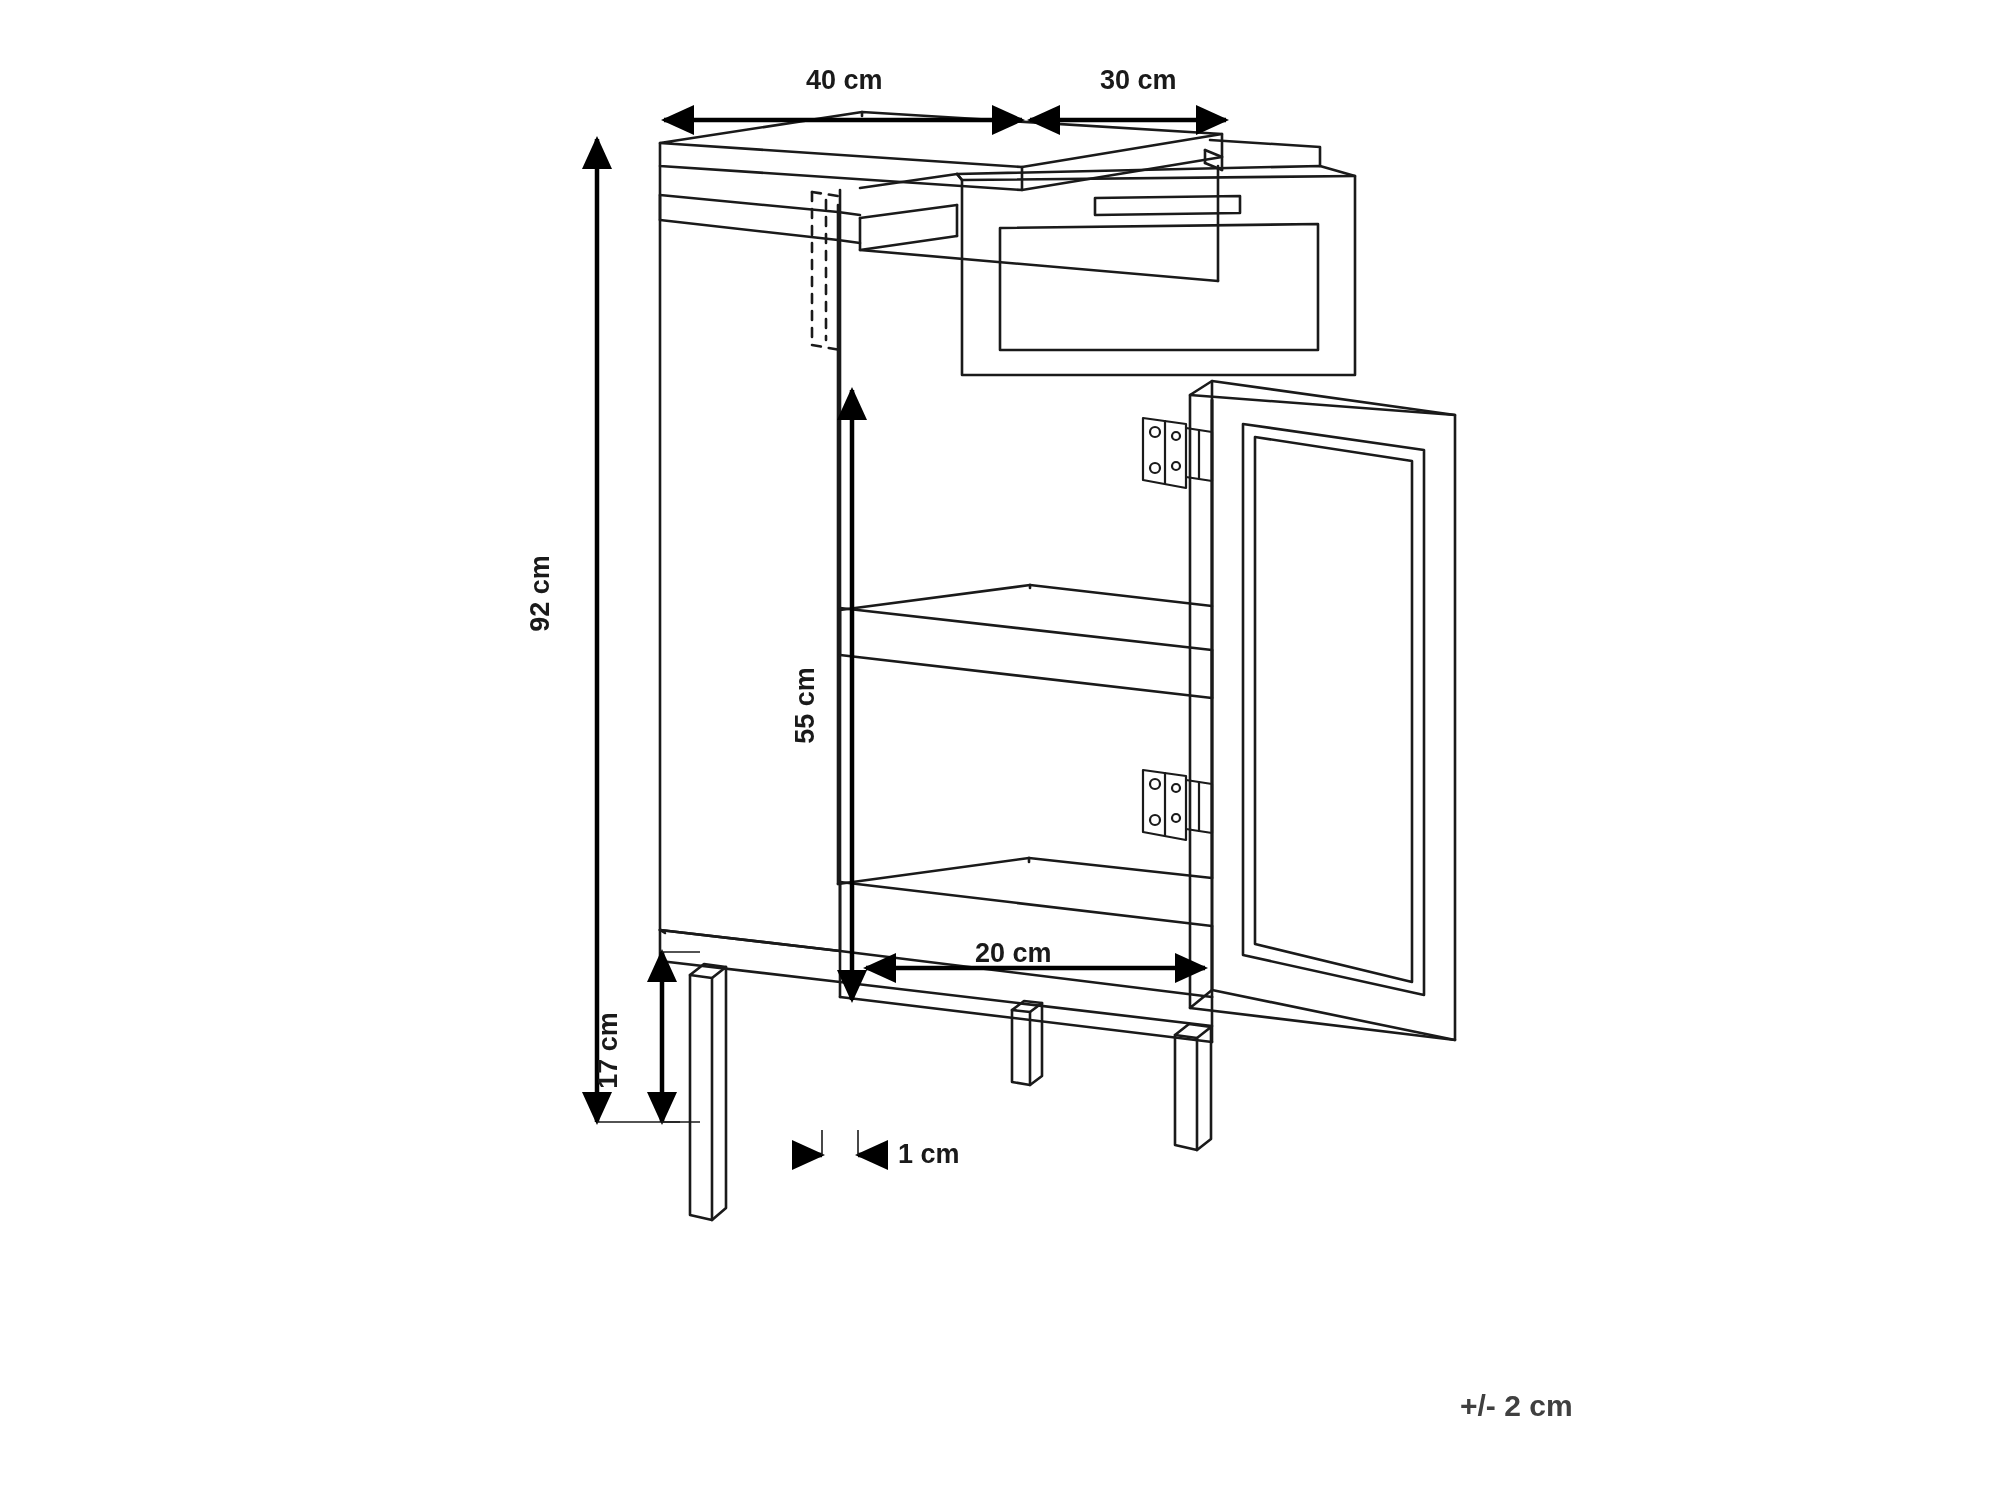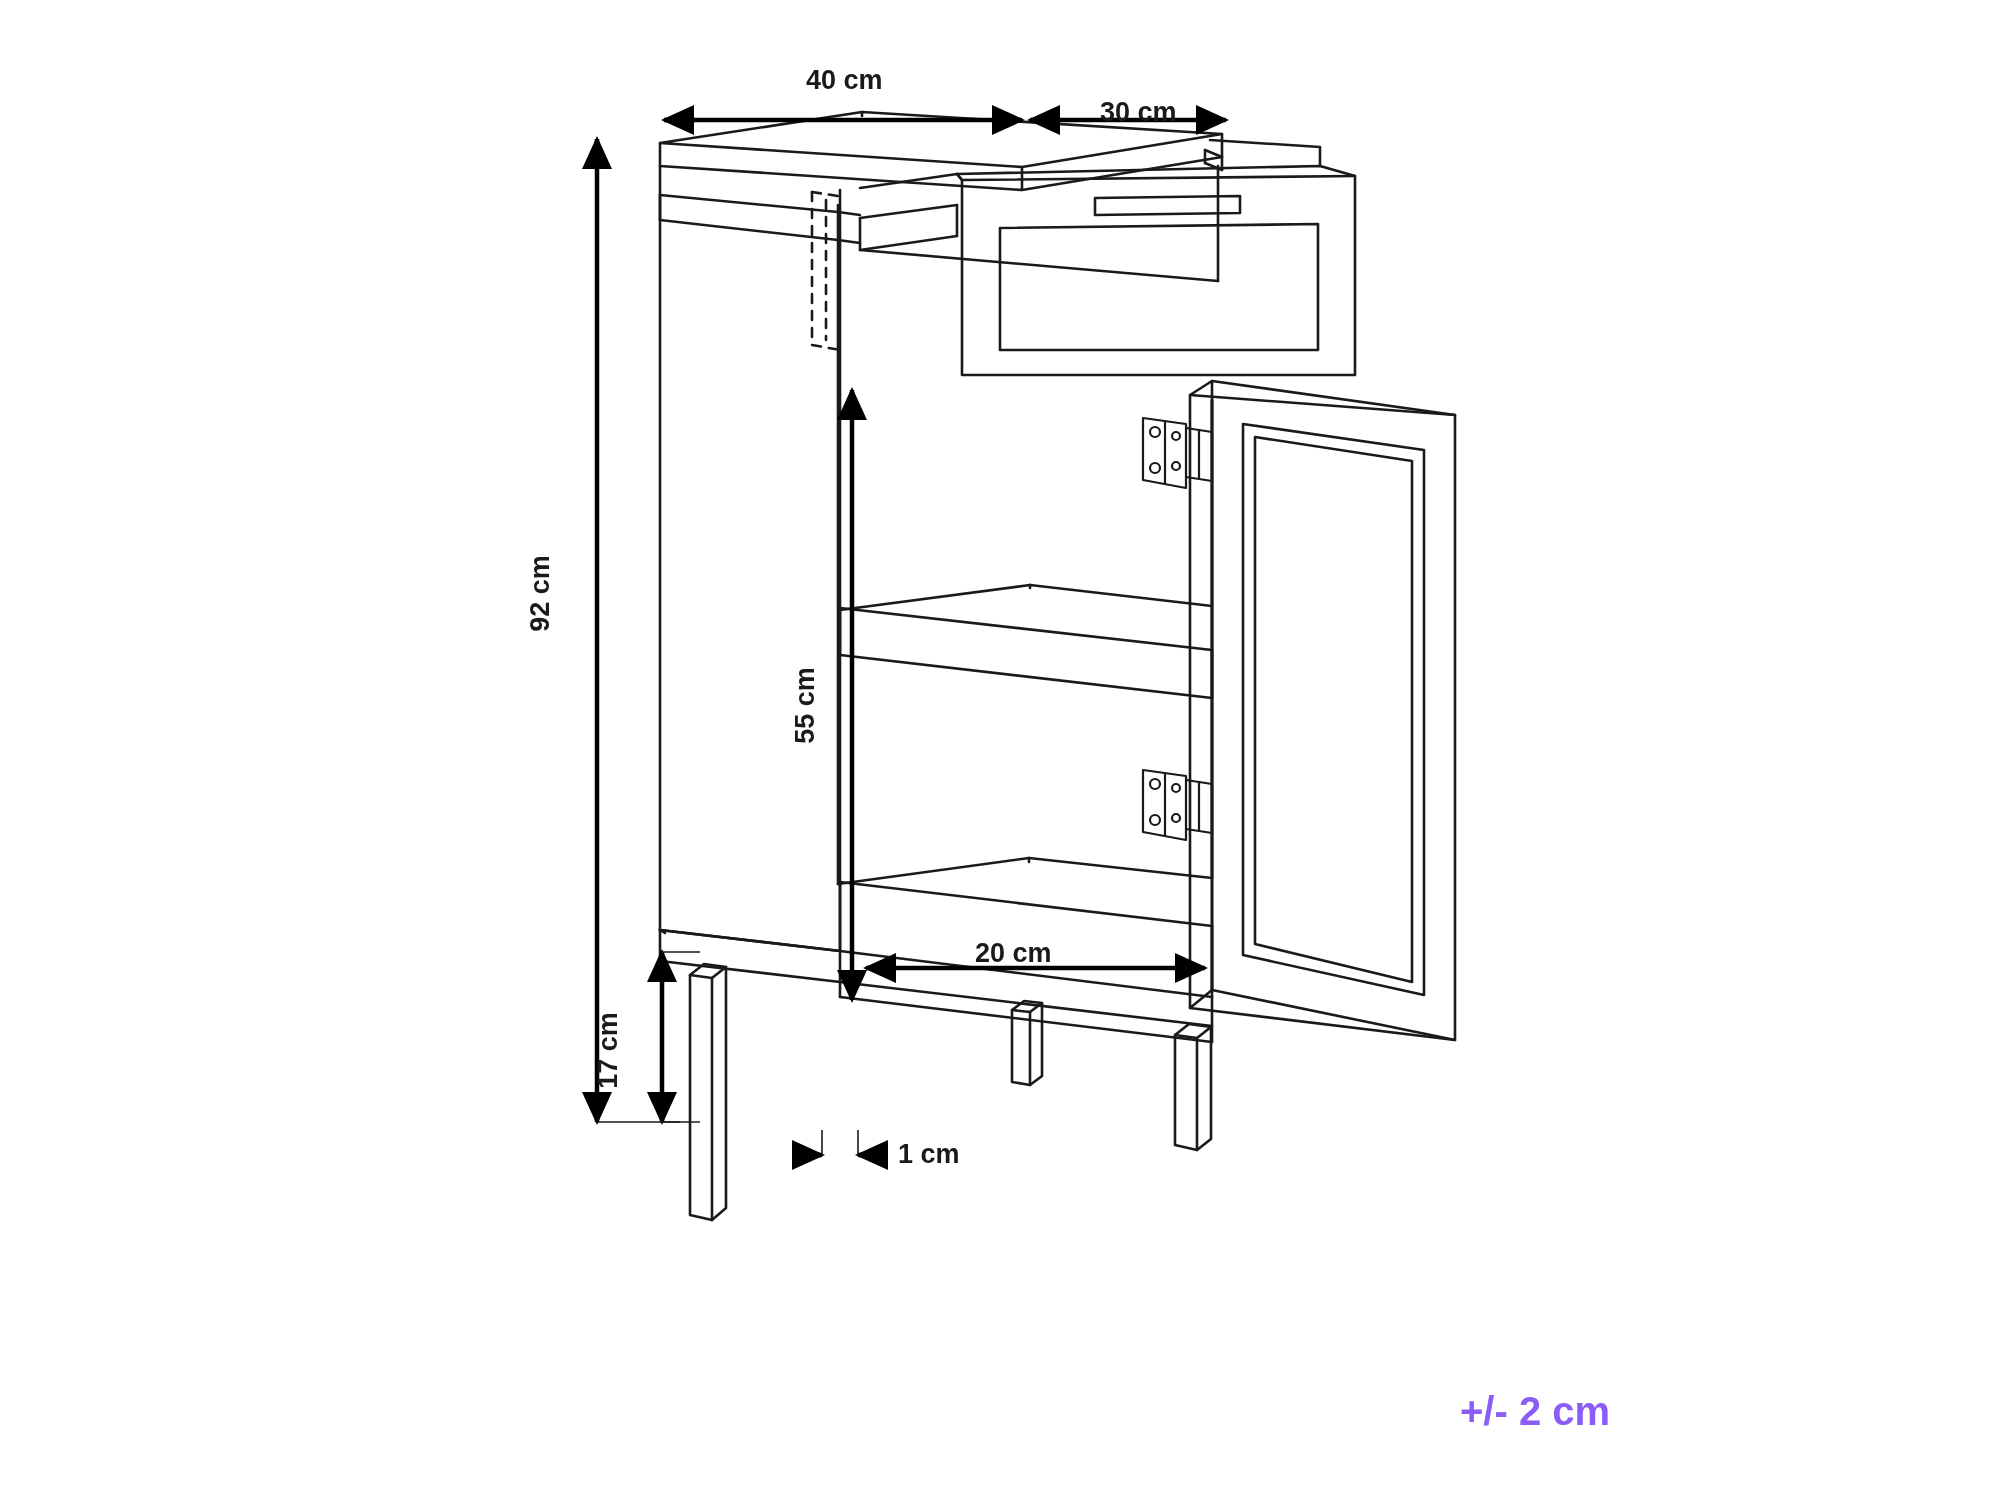--- a/index.html
+++ b/index.html
@@ -34,22 +34,22 @@
     white-space: nowrap;
     font-family: "Liberation Sans", sans-serif;
   }
   .dim-label.vert {
     transform: rotate(-90deg);
     transform-origin: 50% 50%;
   }
   .tol-label {
     position: absolute;
     font-weight: bold;
-    font-size: 40px;
-    color: #8b5cf6;
+    font-size: 30px;
+    color: #404040;
     white-space: nowrap;
     font-family: "Liberation Sans", sans-serif;
   }
 </style>
 </head>
 <body>
 
 <div id="canvas">
 
   <svg id="drawing" viewBox="0 0 2000 1500">
@@ -221,21 +221,21 @@
       <line x1="597" y1="1122" x2="680" y2="1122"></line>
       <line x1="662" y1="1122" x2="700" y2="1122"></line>
       <line x1="662" y1="952" x2="700" y2="952"></line>
       <line x1="822" y1="1155" x2="822" y2="1130"></line>
       <line x1="858" y1="1155" x2="858" y2="1130"></line>
     </g>
   </svg>
 
   <div class="dim-label" style="left:806px; top:65px;">40 cm</div>
 
-  <div class="dim-label" style="left:1100px; top:65px;margin-top:32px;">30 cm</div>
+  <div class="dim-label" style="left:1100px; top:65px;">30 cm</div>
 
   <div class="dim-label vert" style="left:540px; top:578px; width:120px; text-align:center; margin-left:-60px;">92 cm</div>
 
   <div class="dim-label vert" style="left:805px; top:690px; width:120px; text-align:center; margin-left:-60px;">55 cm</div>
 
   <div class="dim-label" style="left:975px; top:938px;">20 cm</div>
 
   <div class="dim-label vert" style="left:608px; top:1035px; width:120px; text-align:center; margin-left:-60px;">17 cm</div>
 
   <div class="dim-label" style="left:898px; top:1139px;">1 cm</div>

